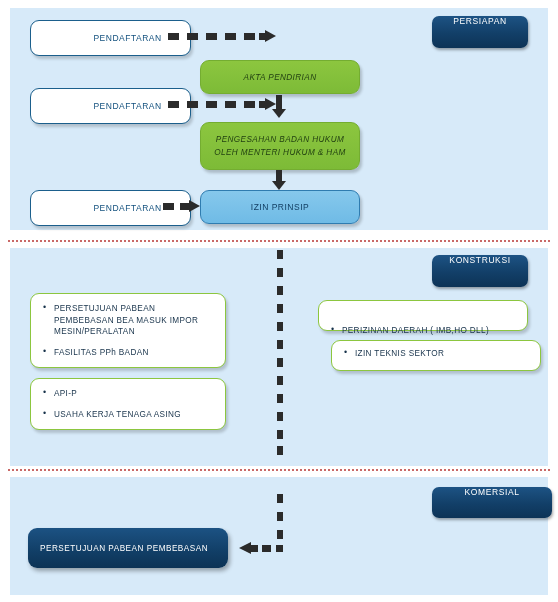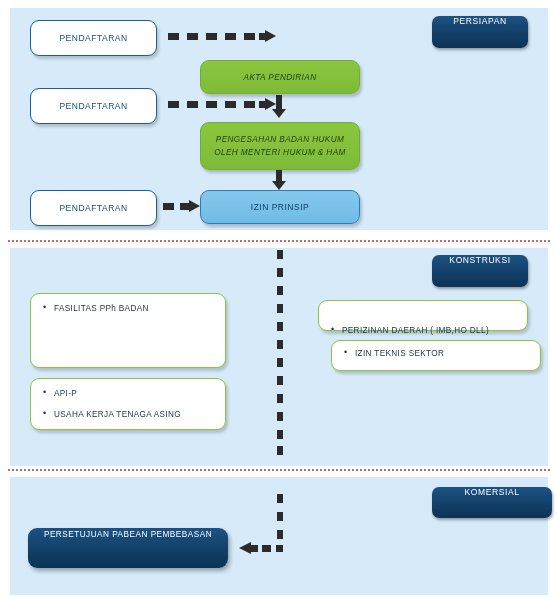--- a/index.html
+++ b/index.html
@@ -20,21 +20,21 @@
          background:linear-gradient(180deg,#1d5384 0%,#123f68 55%,#0d3356 100%);
          box-shadow:1px 2px 3px rgba(0,0,0,.35);
          color:#ffffff;font-size:8.5px;letter-spacing:.6px;
          display:flex;align-items:flex-start;justify-content:center;text-align:center;}
 
   
   .wbox{position:absolute;border-radius:9px;background:#ffffff;
         border:1.6px solid #1b5f8c;
         box-shadow:2px 3px 3px rgba(0,0,0,.18);
         color:#12507e;font-size:8.5px;letter-spacing:.5px;
-        display:flex;align-items:center;justify-content:center;text-align:center;}
+        display:flex;align-items:center;justify-content:center;text-align:center;padding-left:34px;}
 
   
   .gbox{position:absolute;border-radius:9px;
         background:linear-gradient(180deg,#8cc63f 0%,#7dbb37 100%);
         border:1.4px solid #74ad31;
         box-shadow:2px 3px 3px rgba(0,0,0,.2);
         color:#1f3d10;font-size:8.2px;letter-spacing:.4px;line-height:13px;
         display:flex;align-items:center;justify-content:center;text-align:center;font-style:italic;}
 
   
@@ -174,20 +174,21 @@
     <i style="top:108px;"></i>
       <i style="top:126px;"></i>
       <i style="top:144px;"></i>
     <i style="top:162px;"></i>
       <i style="top:180px;"></i>
       <i style="top:196px;"></i>
   </div>
 
   <div class="lbox" style="left:30px;top:293px;width:196px;height:75px;">
     <ul>
+      <li>PERSETUJUAN PABEAN PEMBEBASAN BEA MASUK IMPOR MESIN/PERALATAN</li>
       <li>FASILITAS PPh BADAN</li>
     </ul>
   </div>
 
   <div class="lbox" style="left:30px;top:378px;width:196px;height:52px;">
     <ul>
       <li>API-P</li>
       <li>USAHA KERJA TENAGA ASING</li>
     </ul>
   </div>
@@ -219,18 +220,18 @@
       <i style="top:36px;"></i>
   </div>
 
   <div class="harrow" style="left:232px;top:544px;width:52px;">
     <span class="d" style="left:44px;width:7px;"></span>
     <span class="d" style="left:30px;width:9px;"></span>
     <span class="shaft" style="left:18px;width:8px;"></span>
     <span class="head" style="left:7px;border-right:12px solid #2b2b2b;"></span>
   </div>
 
-  <div class="dbox" style="left:28px;top:528px;width:200px;height:40px;flex-direction:row;align-items:flex-start;justify-content:center;">
+  <div class="dbox" style="left:28px;top:528px;width:200px;height:40px;flex-direction:column;align-items:flex-start;justify-content:center;">
     <span>PERSETUJUAN PABEAN PEMBEBASAN</span>
   </div>
 
   <span class="sr">Alur Perizinan Investasi</span>
 </div>
 
 </body></html>

